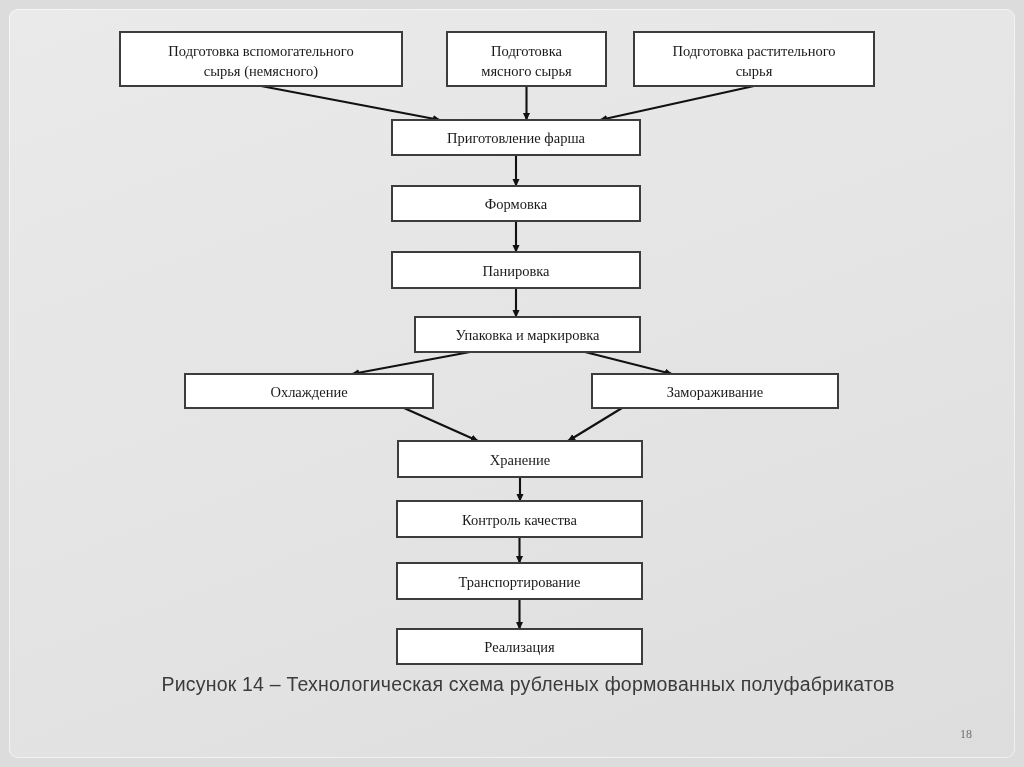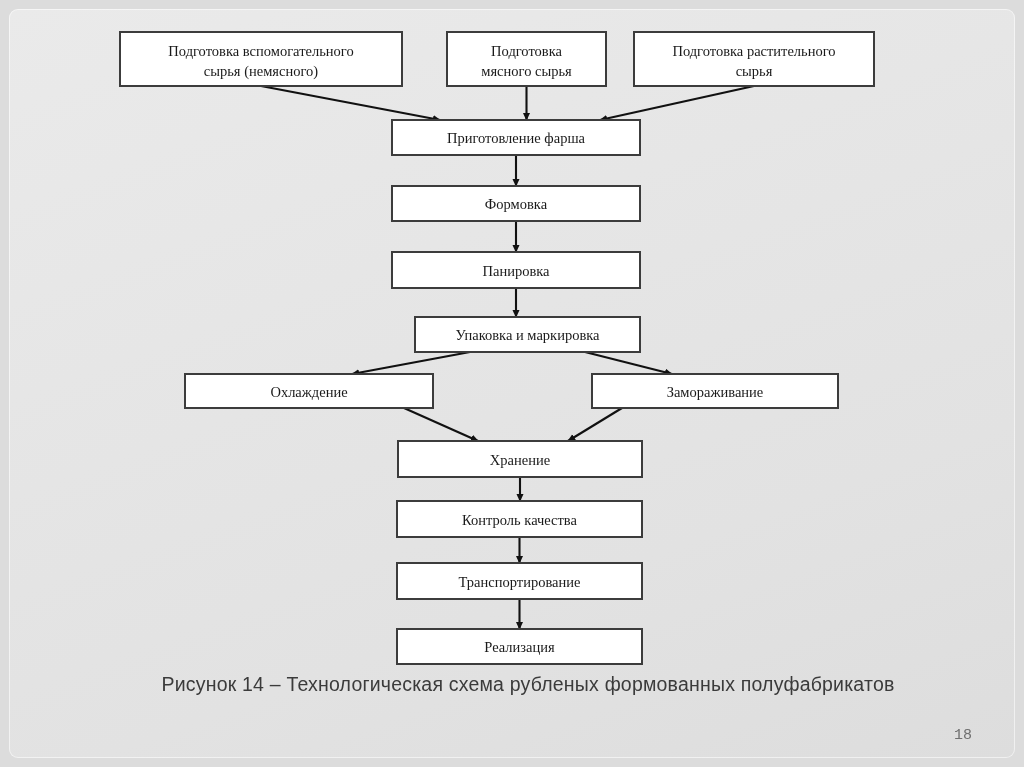--- a/index.html
+++ b/index.html
@@ -65,22 +65,22 @@
     font-size: 19.5px;
     line-height: 25px;
     color: #3b3b3b;
     letter-spacing: 0.2px;
     padding-left: 16px;
   }
   #page-number {
     position: absolute;
     right: 52px;
     top: 727px;
-    font-family: Liberation Mono, monospace;
-    font-size: 15px;
+    font-family: Liberation Serif, serif;
+    font-size: 12px;
     color: #6f6f6f;
     text-align: center;
   }
 </style>
 </head>
 <body>
 
 <div id="slide">
 
   <div id="frame-outer"></div>

